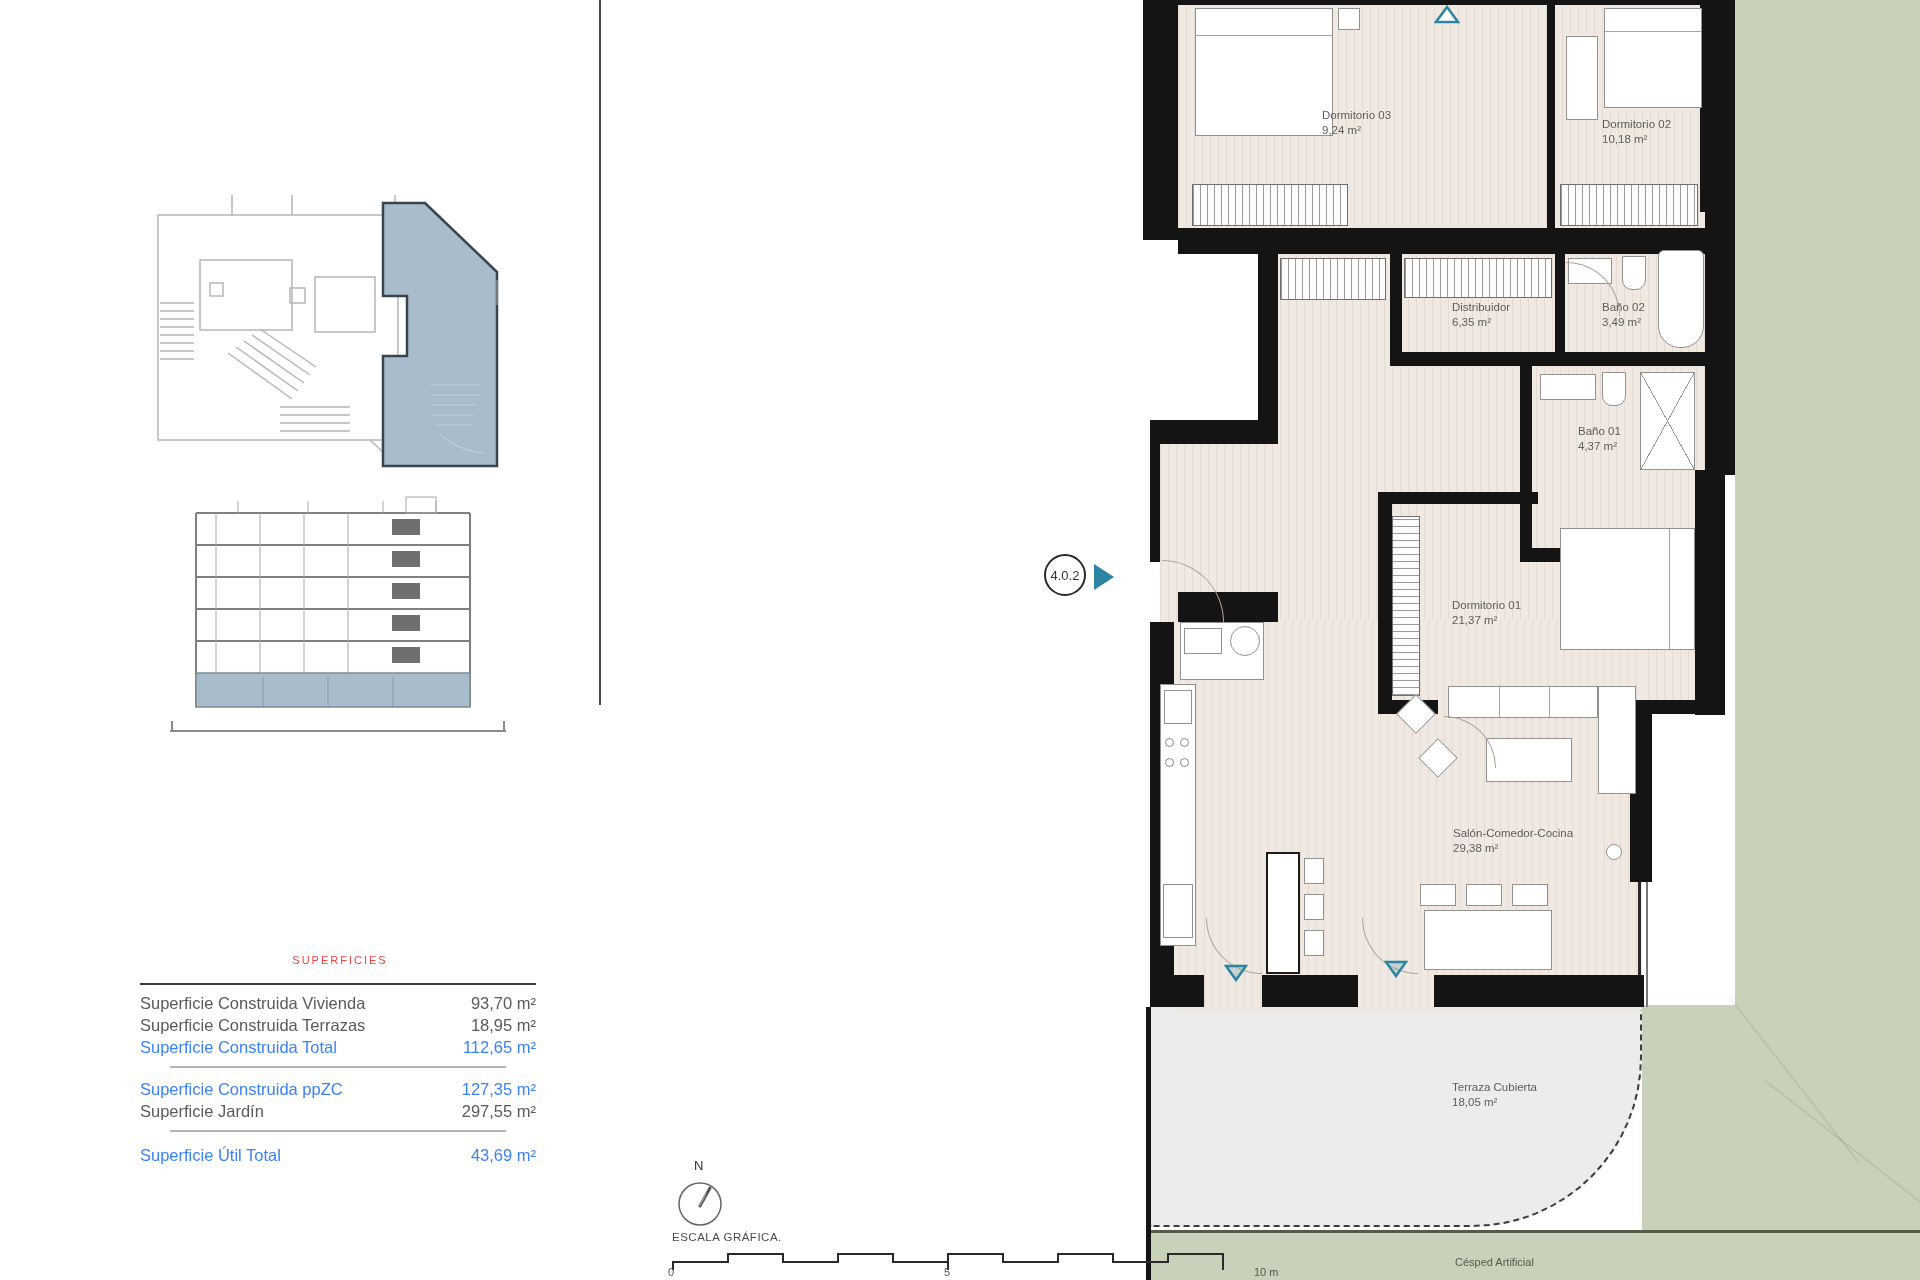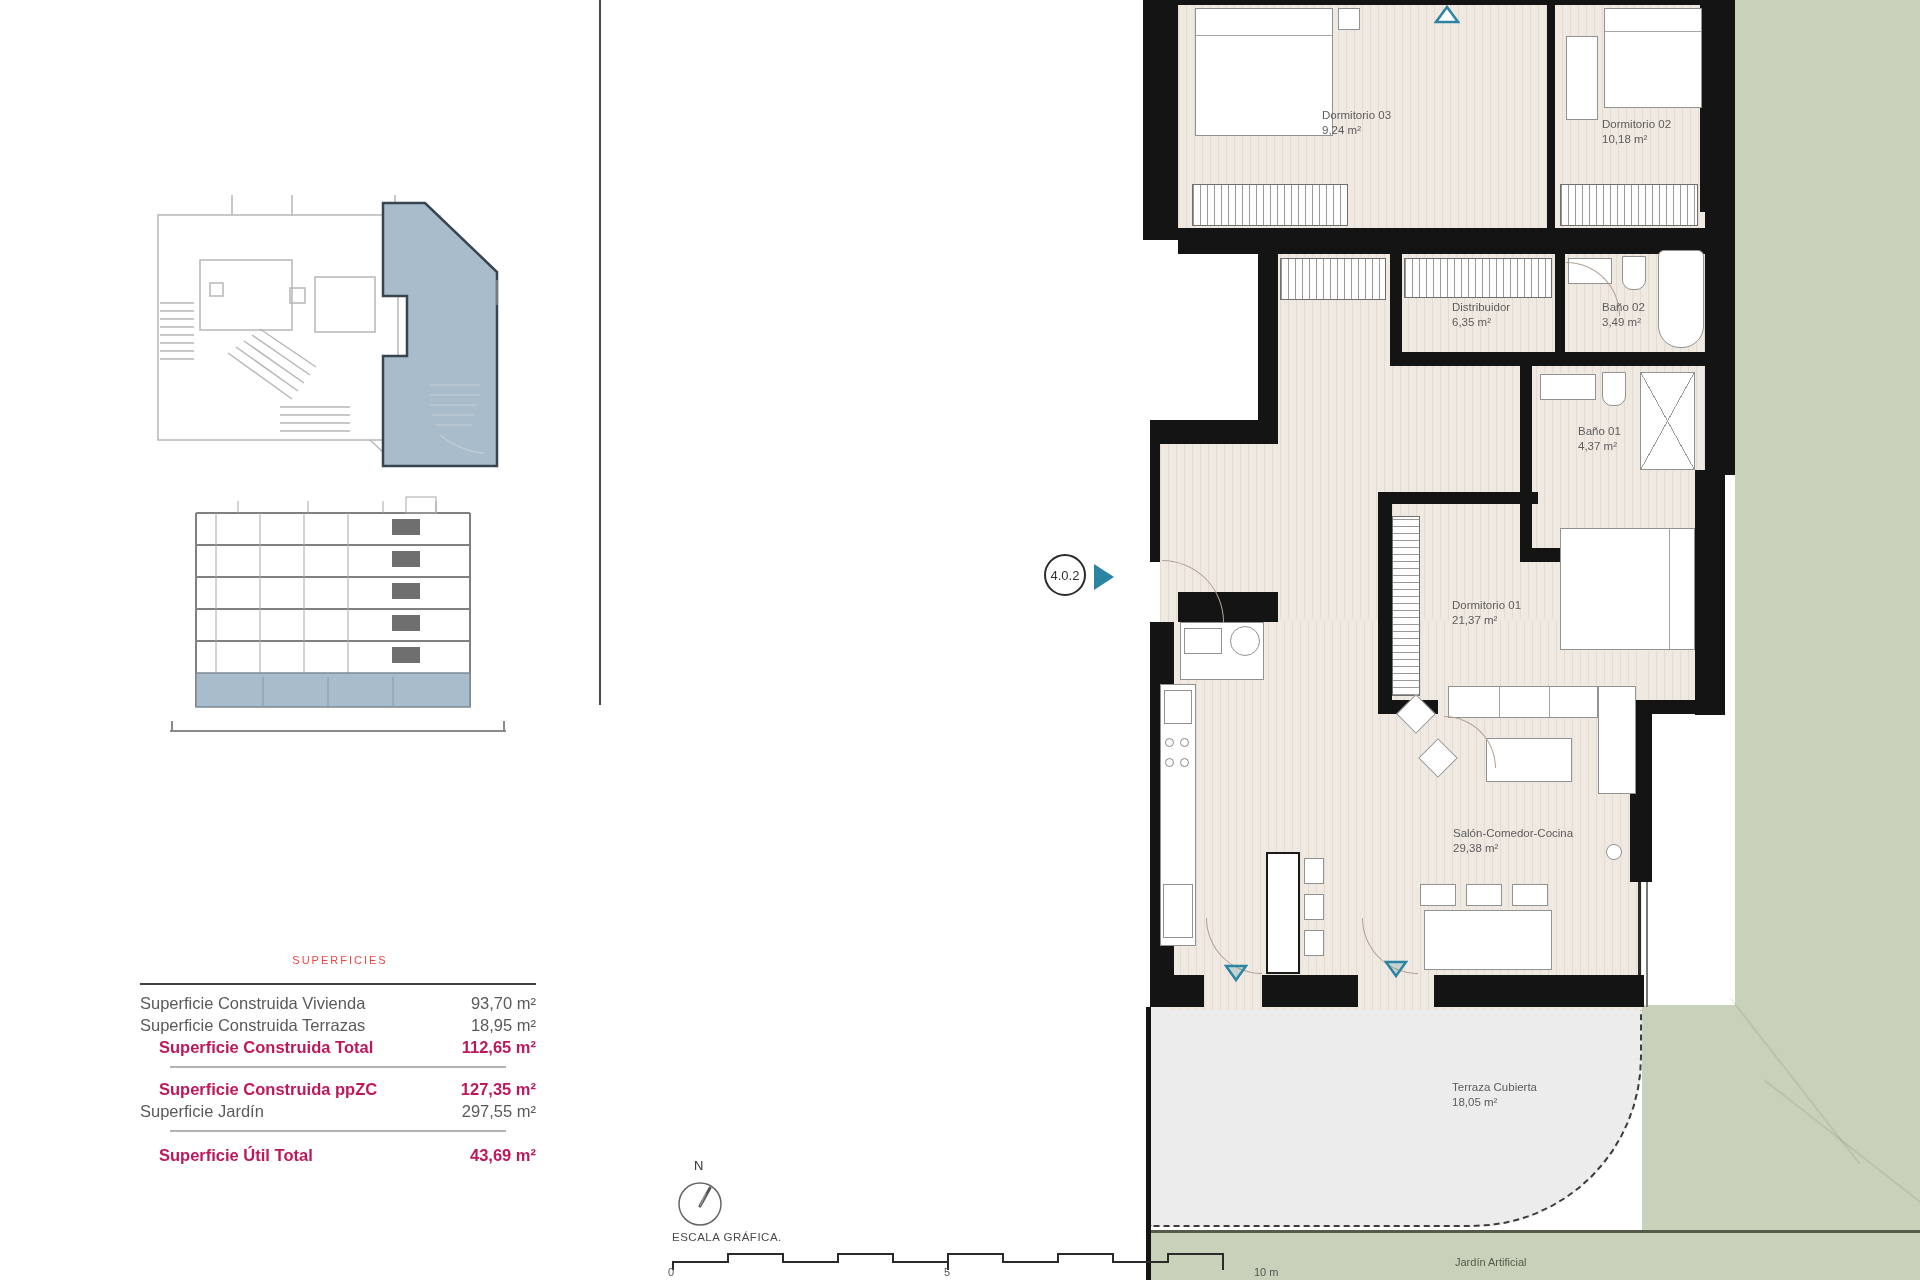--- a/index.html
+++ b/index.html
@@ -14,21 +14,21 @@
   .wardrobe{position:absolute;background:#fdfdfd;border:1px solid #6f6f6f;box-sizing:border-box;
             background-image:repeating-linear-gradient(90deg,#9a9a9a 0 1px,transparent 1px 7px);}
   .wardrobe-v{position:absolute;background:#fdfdfd;border:1px solid #6f6f6f;box-sizing:border-box;
             background-image:repeating-linear-gradient(0deg,#9a9a9a 0 1px,transparent 1px 7px);}
   .room-label{position:absolute;color:#5c5c5c;font-size:11.5px;line-height:1.3;white-space:nowrap;}
   .arc{position:absolute;border-top:1px solid #b3a294;border-right:1px solid #b3a294;
        border-top-right-radius:100%;box-sizing:border-box;}
   .arc2{position:absolute;border-bottom:1px solid #b3a294;border-left:1px solid #b3a294;
        border-bottom-left-radius:100%;box-sizing:border-box;}
   .tbl-row{display:flex;justify-content:space-between;font-size:16.5px;color:#5a5a5a;line-height:22px;}
-  .tbl-row.bold{color:#be185d;font-weight:bold;margin-left:19px;}
+  .tbl-row.bold{color:#3b82f6;font-weight:normal;}
   .tealtri-right{width:0;height:0;border-left:20px solid #2a84a2;border-top:13px solid transparent;
        border-bottom:13px solid transparent;}
   .burner{position:absolute;width:9px;height:9px;border:1px solid #888;border-radius:50%;background:#fff;box-sizing:border-box;}
 </style>
 </head>
 <body>
 
 <div id="page">
 
   <div class="abs" style="left:599px;top:0;width:2px;height:705px;background:#4a4a4a;"></div>
@@ -261,21 +261,21 @@
     <div>21,37 m²</div>
   </div>
   <div class="room-label" style="left:1453px;top:826px;">
     <div>Salón-Comedor-Cocina</div>
     <div>29,38 m²</div>
   </div>
   <div class="room-label" style="left:1452px;top:1080px;">
     <div>Terraza Cubierta</div>
     <div>18,05 m²</div>
   </div>
-  <div class="abs" style="left:1455px;top:1256px;font-size:11px;color:#555b4c;">Jardín Artificial</div>
+  <div class="abs" style="left:1455px;top:1256px;font-size:11px;color:#555b4c;">Césped Artificial</div>
 
   <div class="abs" style="left:694px;top:1158px;font-size:13px;color:#333;">N</div>
   <svg class="abs" style="left:676px;top:1180px;" width="48" height="48">
     <circle cx="24" cy="24" r="21" stroke="#666" stroke-width="1.5" fill="none"></circle>
     <line x1="24" y1="26" x2="34" y2="8" stroke="#555" stroke-width="3" stroke-linecap="round"></line>
     <line x1="24" y1="26" x2="30" y2="13" stroke="#9a9a9a" stroke-width="1.5"></line>
   </svg>
   <div class="abs" style="left:672px;top:1231px;font-size:11.5px;letter-spacing:0.5px;color:#4a4a4a;">ESCALA GRÁFICA.</div>
   <svg class="abs" style="left:672px;top:1246px;" width="560" height="32" viewBox="0 0 560 32">
     <path d="M1,24 L1,16 L56,16 L56,8 L111,8 L111,16 L166,16 L166,8 L221,8 L221,16 L276,16 L276,8 L331,8 L331,16 L386,16 L386,8 L441,8 L441,16 L496,16 L496,8 L551,8 L551,24 M276,16 L276,24" stroke="#2a2a2a" stroke-width="2" fill="none"></path>

